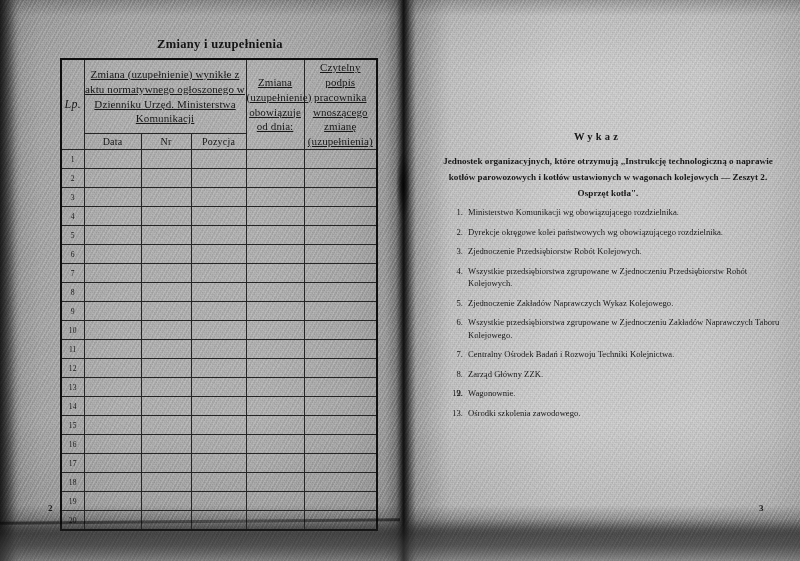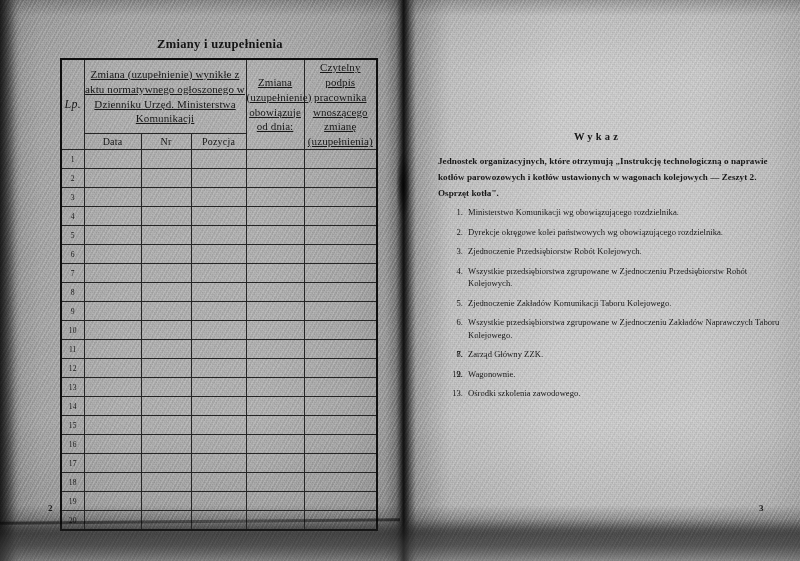--- a/index.html
+++ b/index.html
@@ -178,20 +178,21 @@
     position: absolute;
     left: 0; top: 131px; width: 355px;
     text-align: center;
     font-weight: bold;
     font-size: 10.5px;
     letter-spacing: 3.2px;
   }
   #wykaz-intro {
     position: absolute;
     left: 18px; top: 153px; width: 340px;
+    text-align: center;
     font-weight: bold;
     font-size: 9.1px;
     line-height: 1.78;
     letter-spacing: .05px;
   }
   #wykaz-list {
     position: absolute;
     left: 28px; top: 206px; width: 345px;
     list-style: none;
     margin: 0; padding: 0;
@@ -442,23 +443,23 @@
 
       <div id="wykaz-heading">Wykaz</div>
 
       <div id="wykaz-intro">Jednostek organizacyjnych, które otrzymują „Instrukcję technologiczną o naprawie kotłów parowozowych i kotłów ustawionych w wagonach kolejowych — Zeszyt 2. Osprzęt kotła".</div>
 
       <ul id="wykaz-list">
           <li><span class="num">1.</span><span>Ministerstwo Komunikacji wg obowiązującego rozdzielnika.</span></li>
           <li><span class="num">2.</span><span>Dyrekcje okręgowe kolei państwowych wg obowiązującego rozdzielnika.</span></li>
           <li><span class="num">3.</span><span>Zjednoczenie Przedsiębiorstw Robót Kolejowych.</span></li>
           <li><span class="num">4.</span><span>Wszystkie przedsiębiorstwa zgrupowane w Zjednoczeniu Przedsiębiorstw Robót Kolejowych.</span></li>
-          <li><span class="num">5.</span><span>Zjednoczenie Zakładów Komunikacji Taboru Kolejowego.</span></li>
+          <li><span class="num">5.</span><span>Zjednoczenie Zakładów Naprawczych Wykaz Kolejowego.</span></li>
           <li><span class="num">6.</span><span>Wszystkie przedsiębiorstwa zgrupowane w Zjednoczeniu Zakładów Naprawczych Taboru Kolejowego.</span></li>
-          <li><span class="num">7.</span></li>
+          <li><span class="num">7.</span><span>Centralny Ośrodek Badań i Rozwoju Techniki Kolejnictwa.</span></li>
           <li><span class="num">8.</span><span>Zarząd Główny ZZK.</span></li>
           <li><span class="num">9.</span></li>
           <li><span class="num">12.</span><span>Wagonownie.</span></li>
           <li><span class="num">13.</span><span>Ośrodki szkolenia zawodowego.</span></li>
         </ul>
     </div>
 
     <div class="folio" id="folio-right">3</div>
 
   </div>

